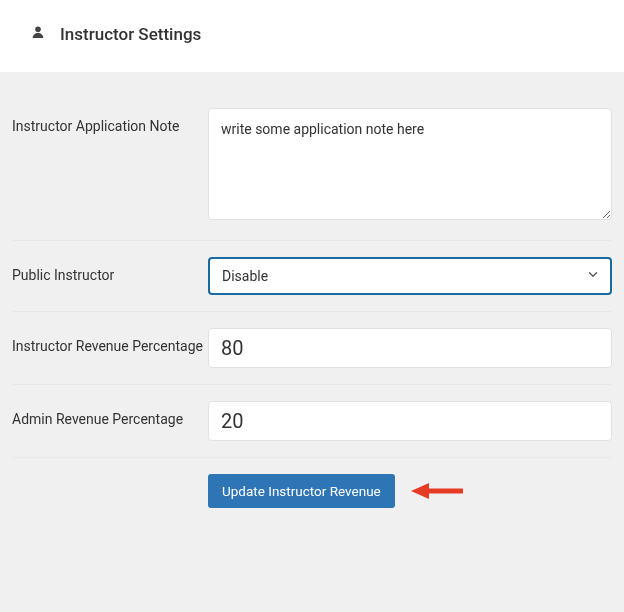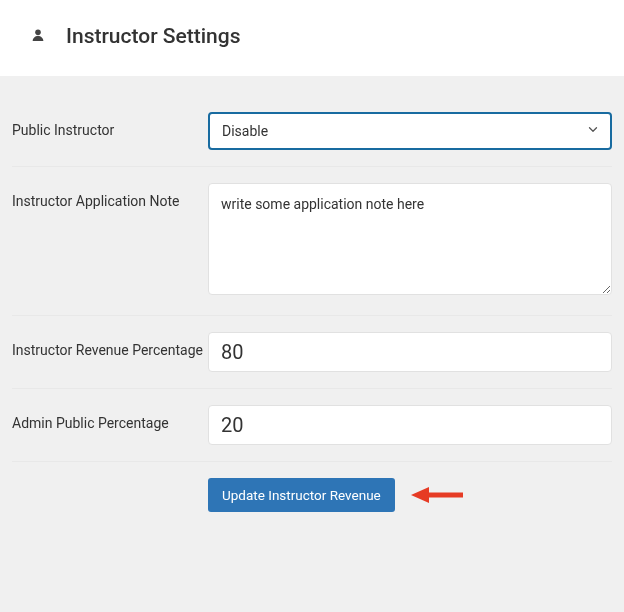--- a/index.html
+++ b/index.html
@@ -13,26 +13,26 @@
       width: 624px;
       height: 612px;
       overflow: hidden;
     }
     .card-header {
       background: #ffffff;
       padding: 24px 30px 28px 30px;
       margin-bottom: 20px;
     }
     .card-title {
-      font-size: 21px;
+      font-size: 17px;
       font-weight: 500;
       color: #333;
       display: flex;
       align-items: center;
-      gap: 20px;
+      gap: 14px;
     }
     .form-container {
       padding: 0 12px;
     }
     .form-row {
       display: flex;
       align-items: flex-start;
       padding: 16px 0;
       border-bottom: 1px solid #e8e8e8;
     }
@@ -134,49 +134,49 @@
         <path d="M4 21c0-4.4 3.6-7.5 8-7.5s8 3.1 8 7.5"></path>
       </svg>
     </span>
     <span>Instructor Settings</span>
   </div>
 </div>
 
 <div class="form-container">
 
   <div class="form-row">
+    <div class="form-label">Instructor Application Note</div>
+    <div class="form-field">
+      <textarea class="textarea-input" style="">write some application note here</textarea>
+    </div>
+  </div>
+
+  <div class="form-row">
     <div class="form-label">Public Instructor</div>
     <div class="form-field">
       <div class="select-wrap">
         <input type="text" readonly="" class="select-input" value="Disable" style="">
         <span class="select-chevron">
           <svg width="14" height="14" viewBox="0 0 24 24" fill="none" stroke="#555" stroke-width="2.2" stroke-linecap="round" stroke-linejoin="round">
             <polyline points="6 9 12 15 18 9"></polyline>
           </svg>
         </span>
       </div>
     </div>
   </div>
 
   <div class="form-row">
-    <div class="form-label">Instructor Application Note</div>
-    <div class="form-field">
-      <textarea class="textarea-input" style="">write some application note here</textarea>
-    </div>
-  </div>
-
-  <div class="form-row">
     <div class="form-label">Instructor Revenue Percentage</div>
     <div class="form-field">
       <input type="text" class="text-input" value="80" style="">
     </div>
   </div>
 
   <div class="form-row">
-    <div class="form-label">Admin Public Percentage</div>
+    <div class="form-label">Admin Revenue Percentage</div>
     <div class="form-field">
       <input type="text" class="text-input" value="20" style="">
     </div>
   </div>
 
   <div class="button-row">
     <div class="form-label"></div>
     <button class="btn-primary">Update Instructor Revenue</button>
     <span class="arrow-annotation">
       <svg width="56" height="22" viewBox="0 0 56 22">

